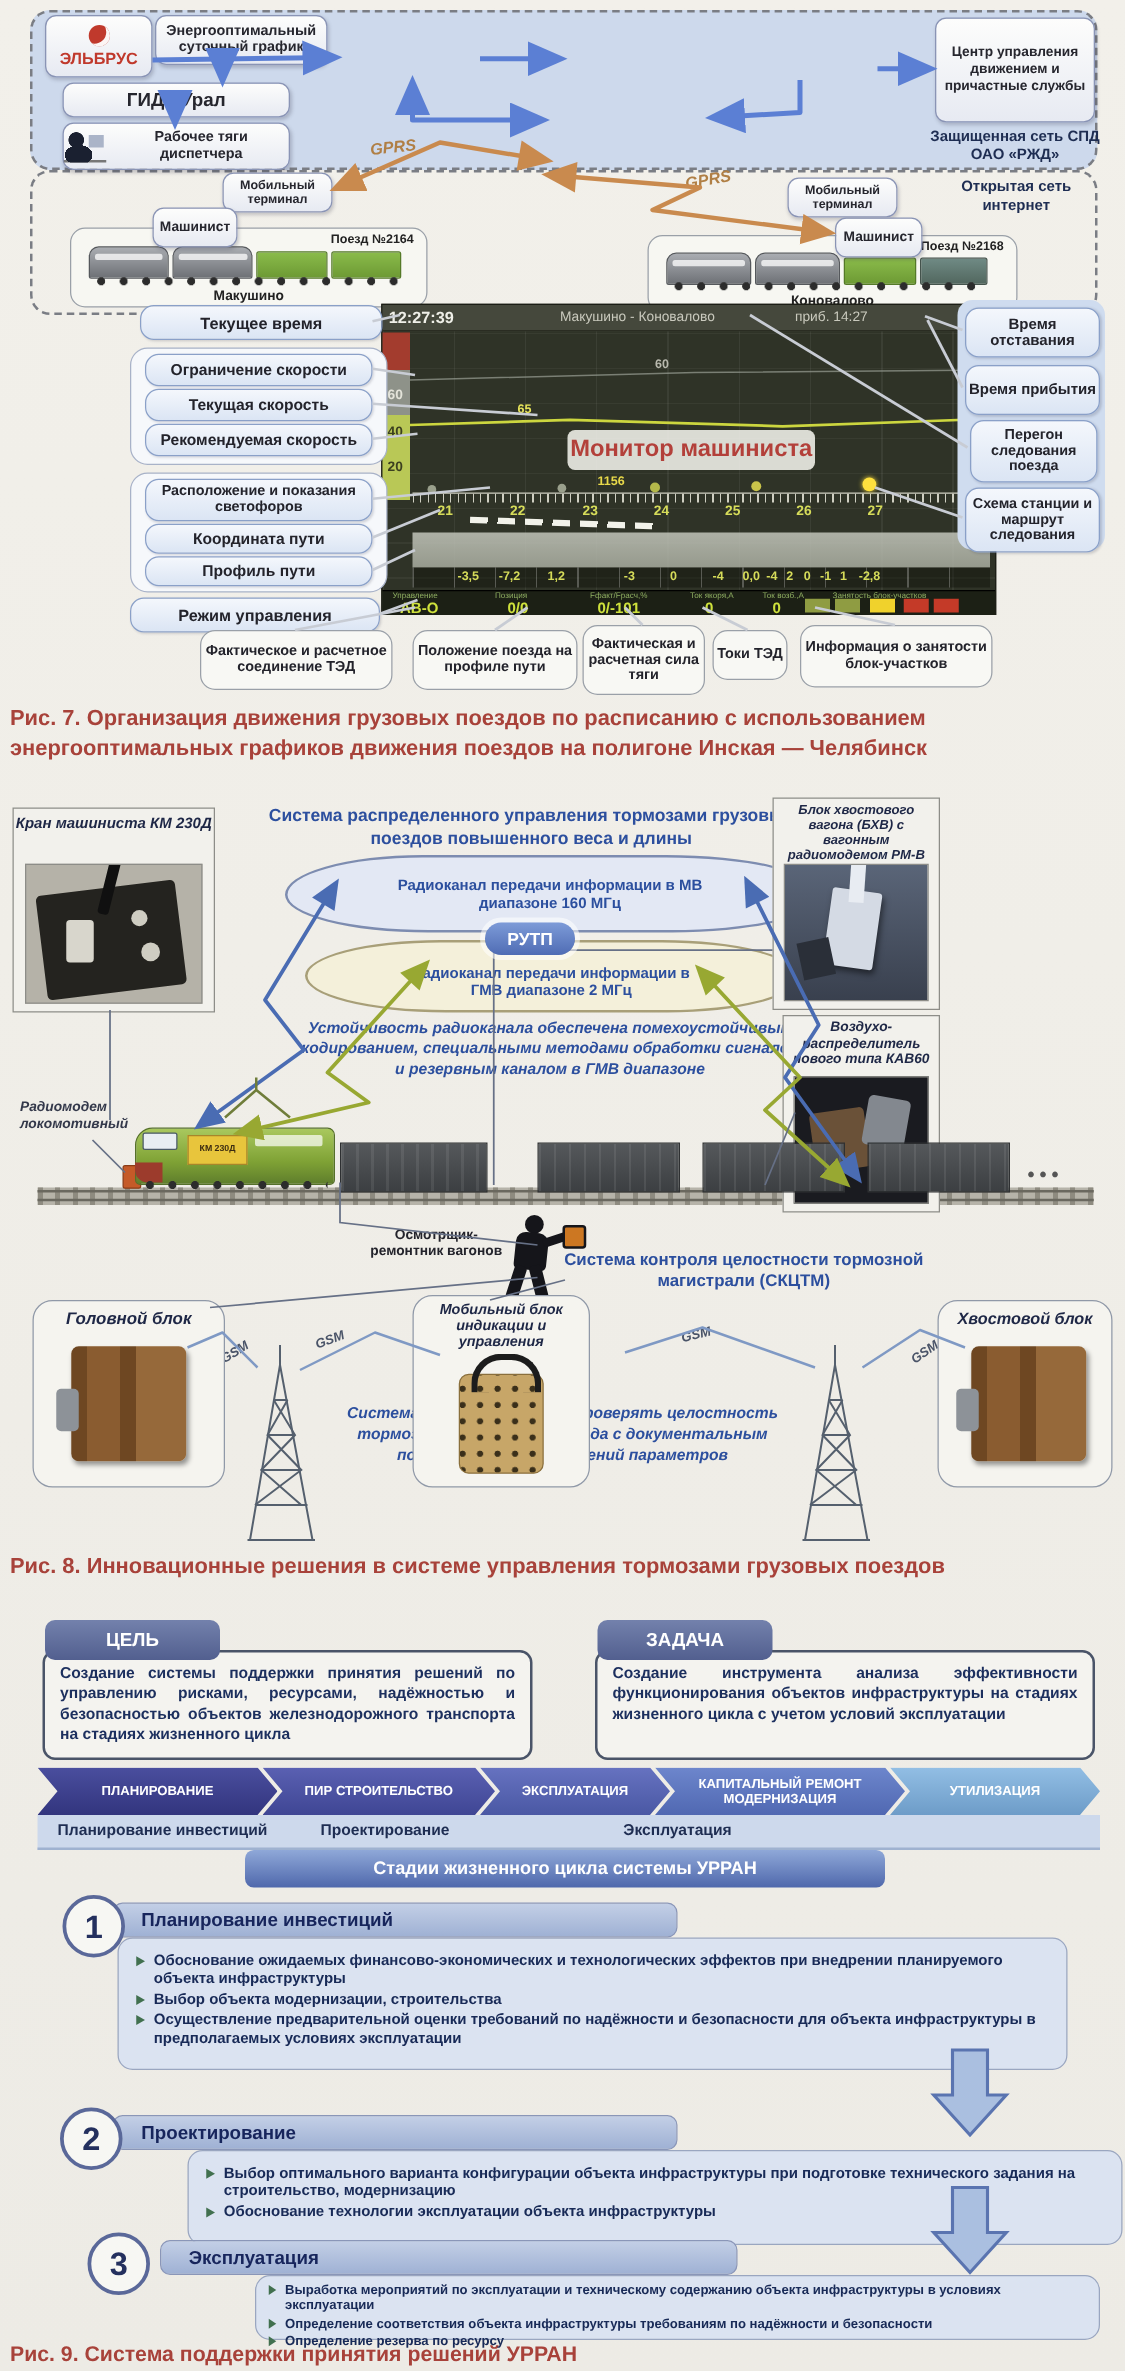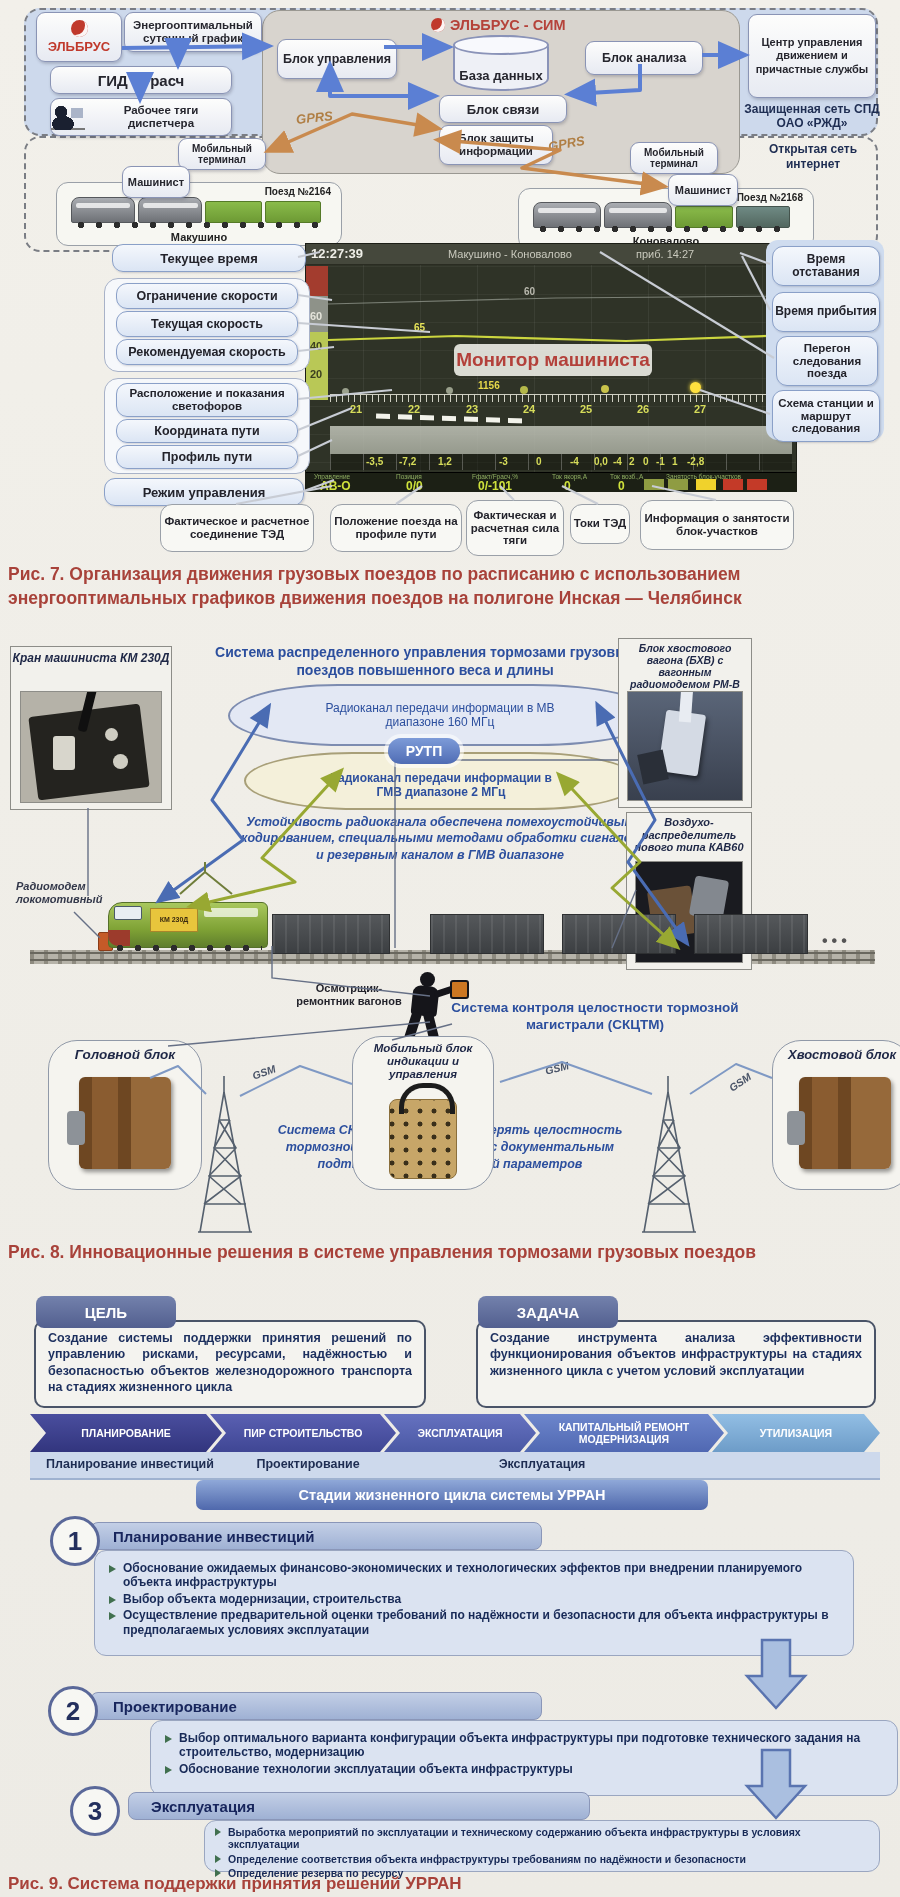--- a/index.html
+++ b/index.html
@@ -18,21 +18,21 @@
   .grp{background:#f6f8fb;border:1.5px solid #a8b2c8;border-radius:14px;}
   .cap{color:#a8423a;font-weight:bold;font-size:17.5px;line-height:1.38;}
   .navy{color:#1e2d52;}
   .blue-t{color:#2c4f9e;font-weight:bold;text-align:center;}
   .ital{font-style:italic;}
   .cyl{background:#eef0f6;border:2px solid #8a93b8;border-radius:50% / 22%;display:flex;align-items:flex-end;justify-content:center;}
   .cyl::before{content:"";position:absolute;left:-2px;top:-2px;right:-2px;height:30%;border:2px solid #8a93b8;border-radius:50%;background:#f8f9fd;}
   .logo{display:inline-block;background:#c0392c;border-radius:50%;box-shadow:inset -4px -3px 0 -1px rgba(255,255,255,.95);}
   .mon-lbl{position:absolute;color:#d6dc5a;font-weight:bold;}
   .photo{border:1.5px solid #8d8d88;background:#b9b6ae;position:absolute;overflow:hidden;}
-  .pbox{background:#f5f4ef;border:1.6px solid #9099a8;border-radius:29px;position:absolute;margin-left:22px;}
+  .pbox{background:#f5f4ef;border:1.6px solid #9099a8;border-radius:16px;position:absolute;}
   .gsm{position:absolute;font-style:italic;font-weight:bold;color:#4a5468;font-size:10.5px;}
   .chev{position:absolute;height:38px;display:flex;align-items:center;justify-content:center;text-align:center;
         color:#fff;font-weight:bold;font-size:10.5px;line-height:1.15;
         clip-path:polygon(0 0, calc(100% - 16px) 0, 100% 50%, calc(100% - 16px) 100%, 0 100%, 16px 50%);padding:0 18px;box-sizing:border-box;}
   .scirc{position:absolute;width:44px;height:44px;border:3px solid #5a6899;border-radius:50%;background:#f7f7f3;
          display:flex;align-items:center;justify-content:center;font-weight:bold;font-size:26px;color:#24305e;z-index:3;}
   .shead{position:absolute;background:linear-gradient(#c3cfe6,#9fb1d4);border:1.5px solid #8a96b8;border-radius:8px;
          display:flex;align-items:center;color:#17255c;font-weight:bold;font-size:15px;padding-left:22px;box-sizing:border-box;z-index:2;}
   .sbox{position:absolute;background:#dbe3f1;border:1.5px solid #9aa6c0;border-radius:12px;box-sizing:border-box;z-index:1;}
   .bullet{display:flex;align-items:flex-start;margin:2px 0;color:#182a57;font-weight:bold;}
@@ -50,38 +50,27 @@
   .cloud{position:absolute;display:flex;align-items:center;justify-content:center;text-align:center;}
 </style>
 </head>
 <body>
 
 <div id="page">
 
   <div class="a dash" style="left:24px;top:8px;width:850px;height:124px;background:#cdd9ec;"></div>
   <div class="a dash" style="left:24px;top:136px;width:850px;height:112px;"></div>
 
-  <div class="a" style="left:262px;top:10px;width:476px;height:162px;background:#d8d4ce;border:1.5px solid #9a9892;border-radius:18px;z-index:2;">
-    <div class="a" style="left:168px;top:6px;width:180px;display:flex;align-items:center;gap:5px;">
-      <span class="logo" style="width:14px;height:14px;"></span>
-      <span style="color:#b5433a;font-weight:bold;font-size:14.5px;">ЭЛЬБРУС - СИМ</span>
-    </div>
-    <div class="bx a" style="left:14px;top:28px;width:118px;height:38px;font-size:12.5px;">Блок управления</div>
-    <div class="cyl a" style="left:190px;top:24px;width:96px;height:56px;font-weight:bold;font-size:13px;color:#26262e;padding-bottom:6px;box-sizing:border-box;">База данных</div>
-    <div class="bx a" style="left:322px;top:30px;width:116px;height:32px;font-size:12.5px;">Блок анализа</div>
-    <div class="bx a" style="left:176px;top:84px;width:126px;height:26px;font-size:13px;">Блок связи</div>
-    <div class="bx a" style="left:176px;top:114px;width:112px;height:38px;font-size:11.5px;line-height:1.1;">Блок защиты информации</div>
-  </div>
 
   <div class="bx a" style="left:36px;top:12px;width:84px;height:48px;flex-direction:column;gap:2px;z-index:2;">
     <span class="logo" style="width:17px;height:17px;"></span>
     <span style="color:#c0392c;font-size:13px;">ЭЛЬБРУС</span>
   </div>
   <div class="bx a" style="left:124px;top:12px;width:136px;height:38px;font-size:11.5px;line-height:1.15;z-index:2;">Энергооптимальный суточный график</div>
-  <div class="bx a" style="left:50px;top:66px;width:180px;height:26px;font-size:15px;z-index:2;">ГИД - Fрасч</div>
+  <div class="bx a" style="left:50px;top:66px;width:180px;height:26px;font-size:15px;z-index:2;">ГИД - Урал</div>
   <div class="bx a" style="left:50px;top:98px;width:180px;height:36px;font-size:11.5px;gap:6px;z-index:2;">
     <span style="position:relative;width:34px;height:26px;flex:none;background:radial-gradient(circle 6px at 10px 8px,#1a2030 6px,transparent 6.5px),radial-gradient(ellipse 11px 8px at 12px 20px,#1a2030 100%,transparent 100%),linear-gradient(#aab4c8,#aab4c8) 20px 4px/12px 10px no-repeat,linear-gradient(#777,#777) 0 24px/34px 2px no-repeat;"></span>
     <span style="line-height:1.1;">Рабочее тяги диспетчера</span>
   </div>
 
   <div class="bx a" style="left:748px;top:14px;width:128px;height:84px;font-size:11px;line-height:1.2;padding:2px;box-sizing:border-box;z-index:2;">Центр управления движением и причастные службы</div>
   <div class="a navy" style="left:744px;top:102px;width:136px;text-align:center;font-weight:bold;font-size:12px;line-height:1.2;z-index:2;">Защищенная сеть СПД ОАО «РЖД»</div>
   <div class="a navy" style="left:752px;top:142px;width:122px;text-align:center;font-weight:bold;font-size:12px;line-height:1.25;z-index:2;">Открытая сеть интернет</div>
 
   <div class="bx a" style="left:178px;top:138px;width:86px;height:30px;font-size:10px;line-height:1.1;z-index:3;">Мобильный терминал</div>
@@ -268,21 +257,21 @@
       <div class="a" style="left:62px;top:-6px;width:9px;height:46px;background:#101010;transform:rotate(14deg);border-radius:3px;"></div>
       <div class="a" style="left:32px;top:44px;width:22px;height:34px;background:#d8d6cc;border-radius:3px;"></div>
       <div class="a" style="left:84px;top:36px;width:13px;height:13px;background:#cfcdc2;border-radius:50%;"></div>
       <div class="a" style="left:92px;top:62px;width:15px;height:15px;background:#cfcdc2;border-radius:50%;"></div>
     </div>
   </div>
 
   <div class="blue-t a" style="left:205px;top:644px;width:440px;font-size:14px;line-height:1.25;">Система распределенного управления тормозами грузовых поездов повышенного веса и длины</div>
 
   <div class="cloud a" style="left:228px;top:684px;width:420px;height:58px;background:#e3e8f4;border:2px solid #7d8cb0;border-radius:48% 52% 50% 50% / 95% 85% 80% 90%;z-index:2;">
-    <span style="display:block;width:250px;color:#2c4f9e;font-weight:normal;font-size:12px;line-height:1.2;text-align:center;">Радиоканал передачи информации в МВ диапазоне 160 МГц</span>
+    <span style="display:block;width:250px;color:#2c4f9e;font-weight:bold;font-size:12px;line-height:1.2;text-align:center;">Радиоканал передачи информации в МВ диапазоне 160 МГц</span>
   </div>
   <div class="a" style="left:388px;top:738px;width:72px;height:26px;background:linear-gradient(#7d9bd8,#4f6cb4);border-radius:13px;display:flex;align-items:center;justify-content:center;color:#fff;font-weight:bold;font-size:14px;z-index:4;box-shadow:0 0 0 4px rgba(255,255,255,.55);">РУТП</div>
   <div class="cloud a" style="left:244px;top:752px;width:390px;height:54px;background:#f4f0da;border:2px solid #a89f78;border-radius:50% 50% 48% 52% / 90% 88% 85% 92%;z-index:1;">
     <span style="display:block;width:240px;color:#2c4f9e;font-weight:bold;font-size:12px;line-height:1.2;text-align:center;margin-top:8px;">Радиоканал передачи информации в ГМВ диапазоне 2 МГц</span>
   </div>
 
   <div class="blue-t ital a" style="left:240px;top:814px;width:400px;font-size:12.5px;line-height:1.3;">Устойчивость радиоканала обеспечена помехоустойчивым кодированием, специальными методами обработки сигналов и резервным каналом в ГМВ диапазоне</div>
 
   <div class="a" style="left:618px;top:638px;width:132px;height:168px;background:#f2f1ec;border:1.5px solid #8d8d88;z-index:2;">
     <div class="a ital" style="left:2px;right:2px;top:3px;text-align:center;font-weight:bold;font-size:10.5px;color:#1e2746;line-height:1.15;">Блок хвостового вагона (БХВ) с вагонным радиомодемом РМ-В</div>

